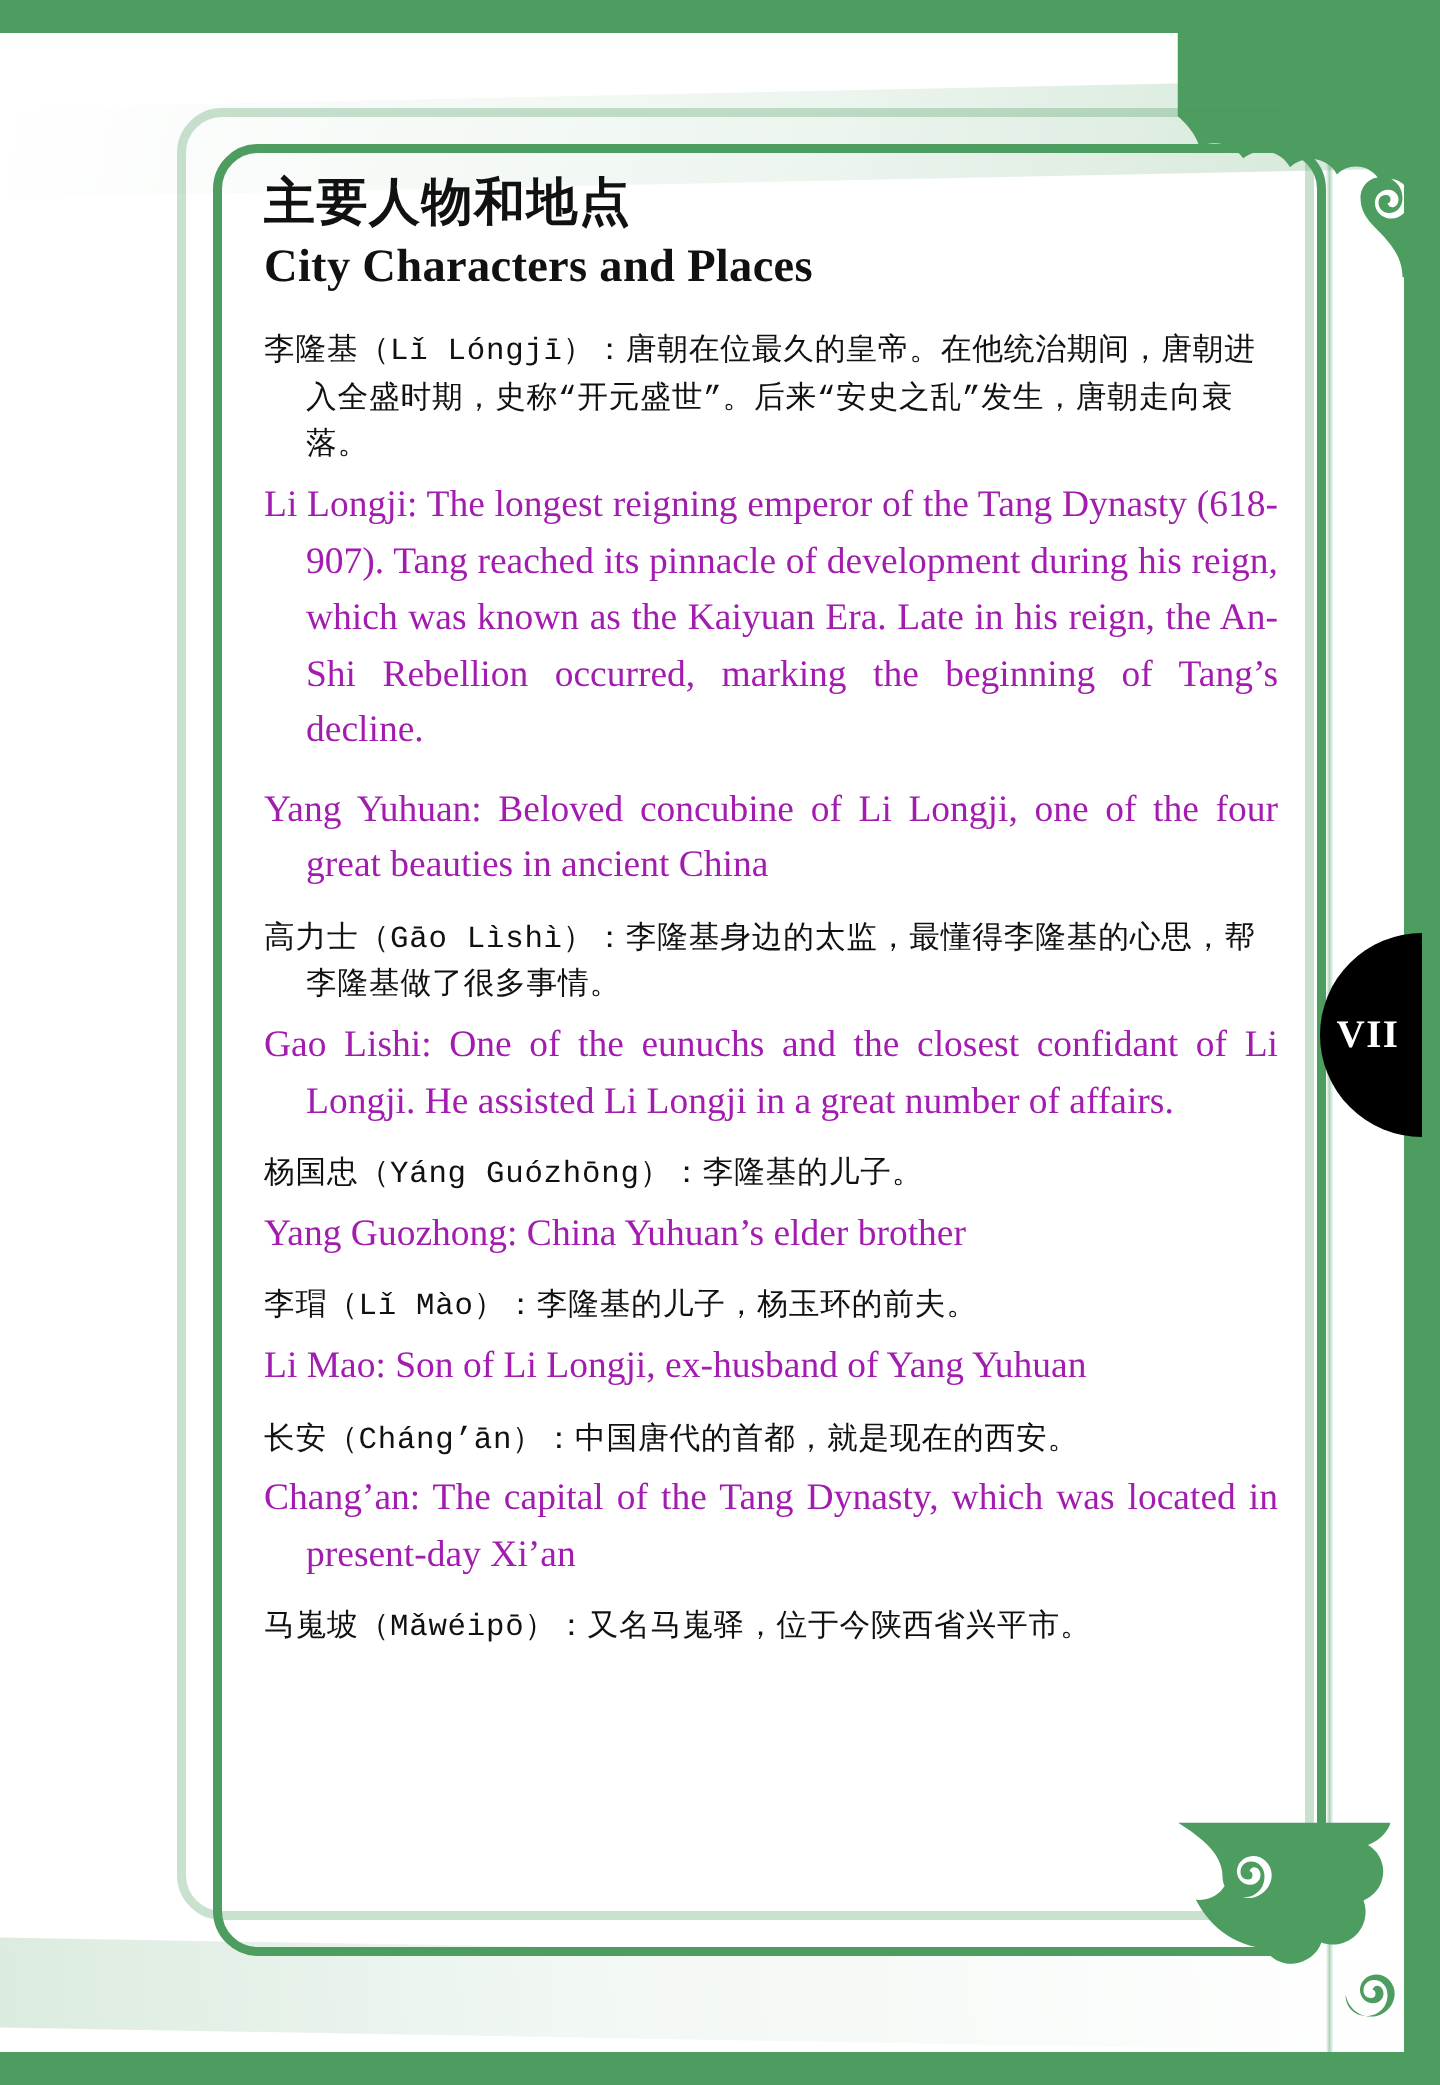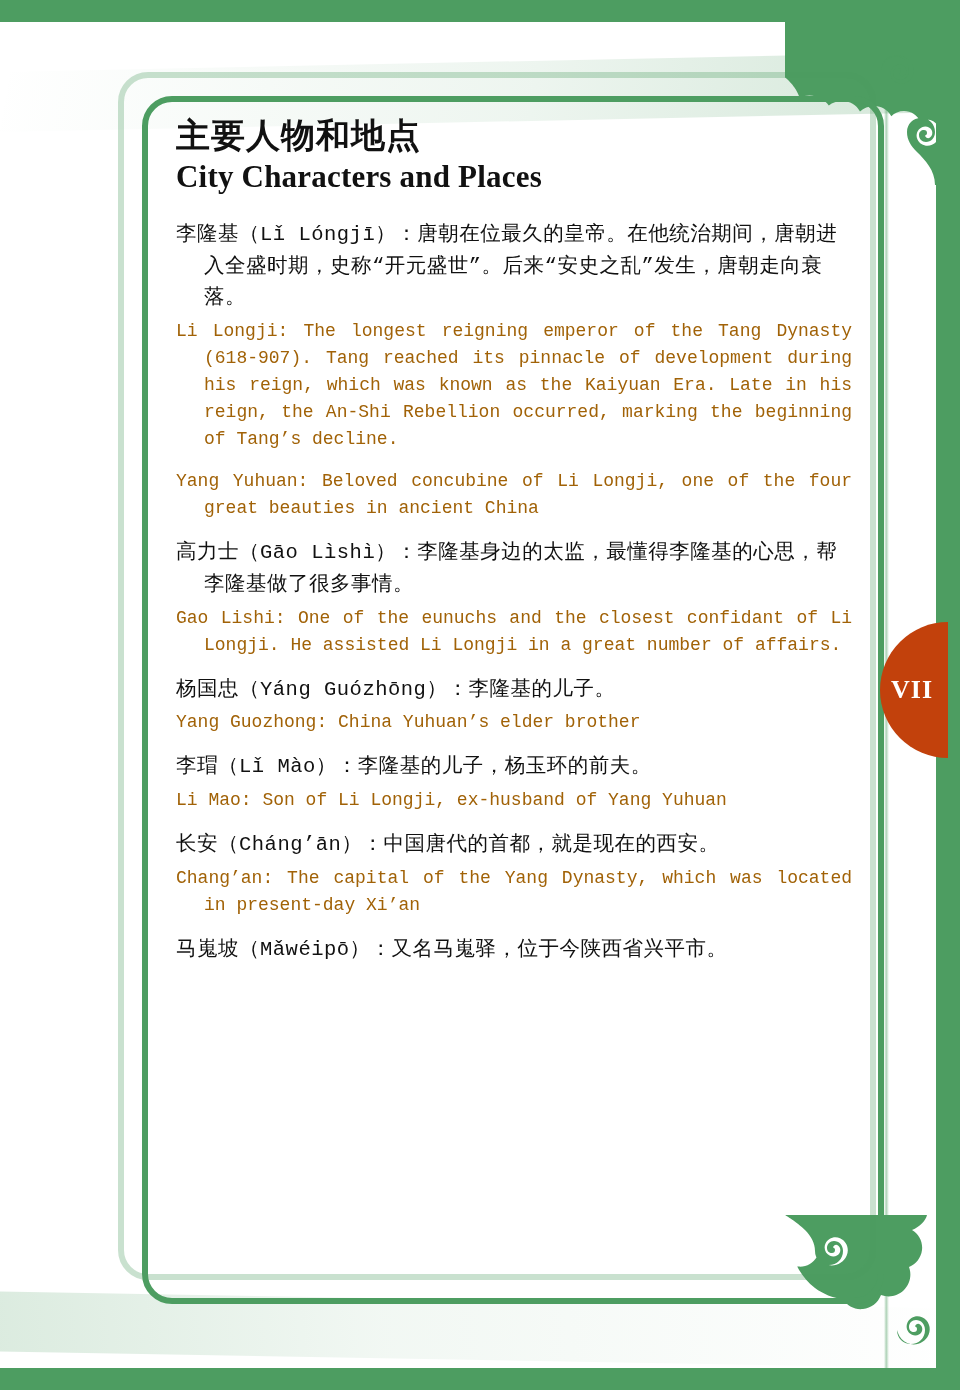--- a/index.html
+++ b/index.html
@@ -90,21 +90,21 @@
     border-color: #4d9d61;
   }
 
   
   #page-tab {
     position: absolute;
     left: 880px;
     top: 622px;
     width: 68px;
     height: 136px;
-    background: #c2410c;
+    background: #000000;
     border-radius: 68px 0 0 68px;
     display: flex;
     align-items: center;
     justify-content: center;
   }
   #page-tab-label {
     color: #ffffff;
     font-family: "Liberation Serif", "DejaVu Serif", serif;
     font-size: 26px;
     font-weight: bold;
@@ -145,23 +145,23 @@
     font-family: Liberation Mono, monospace;
     font-size: 20.5px;
     color: #111111;
     line-height: 1.55;
     margin: 0 0 4px 0;
     padding-left: 28px;
     text-indent: -28px;
     letter-spacing: .5px;
   }
   .line-en {
-    font-family: Liberation Mono, monospace;
-    font-size: 18px;
-    color: #a16207;
+    font-family: Liberation Serif, serif;
+    font-size: 25px;
+    color: #a21caf;
     line-height: 1.5;
     margin: 0;
     padding-left: 28px;
     text-indent: -28px;
     text-align: justify;
   }
 </style>
 </head>
 <body>
 
@@ -231,18 +231,18 @@
   <div class="entry">
     <p class="line-cn">杨国忠（Yáng Guózhōng）：李隆基的儿子。</p>
     <p class="line-en">Yang Guozhong: China Yuhuan’s elder brother</p>
   </div>
   <div class="entry">
     <p class="line-cn">李瑁（Lǐ Mào）：李隆基的儿子，杨玉环的前夫。</p>
     <p class="line-en">Li Mao: Son of Li Longji, ex-husband of Yang Yuhuan</p>
   </div>
   <div class="entry">
     <p class="line-cn">长安（Cháng’ān）：中国唐代的首都，就是现在的西安。</p>
-    <p class="line-en">Chang’an: The capital of the Yang Dynasty, which was located in present-day Xi’an</p>
+    <p class="line-en">Chang’an: The capital of the Tang Dynasty, which was located in present-day Xi’an</p>
   </div>
   <div class="entry">
     <p class="line-cn">马嵬坡（Mǎwéipō）：又名马嵬驿，位于今陕西省兴平市。</p>
   </div>
 </div>
 
 </body></html>

